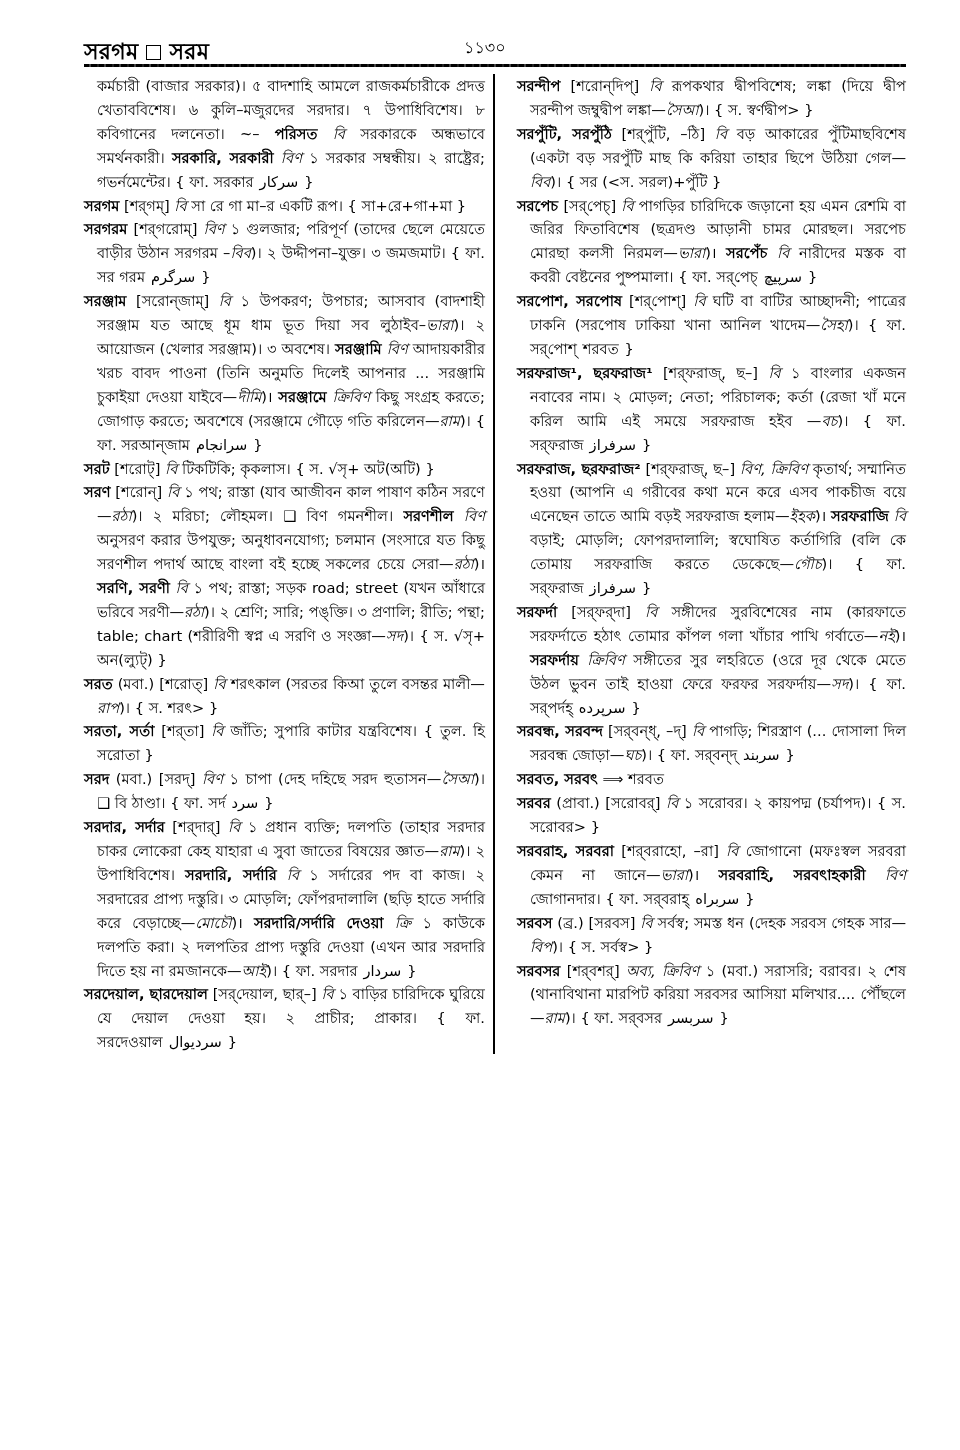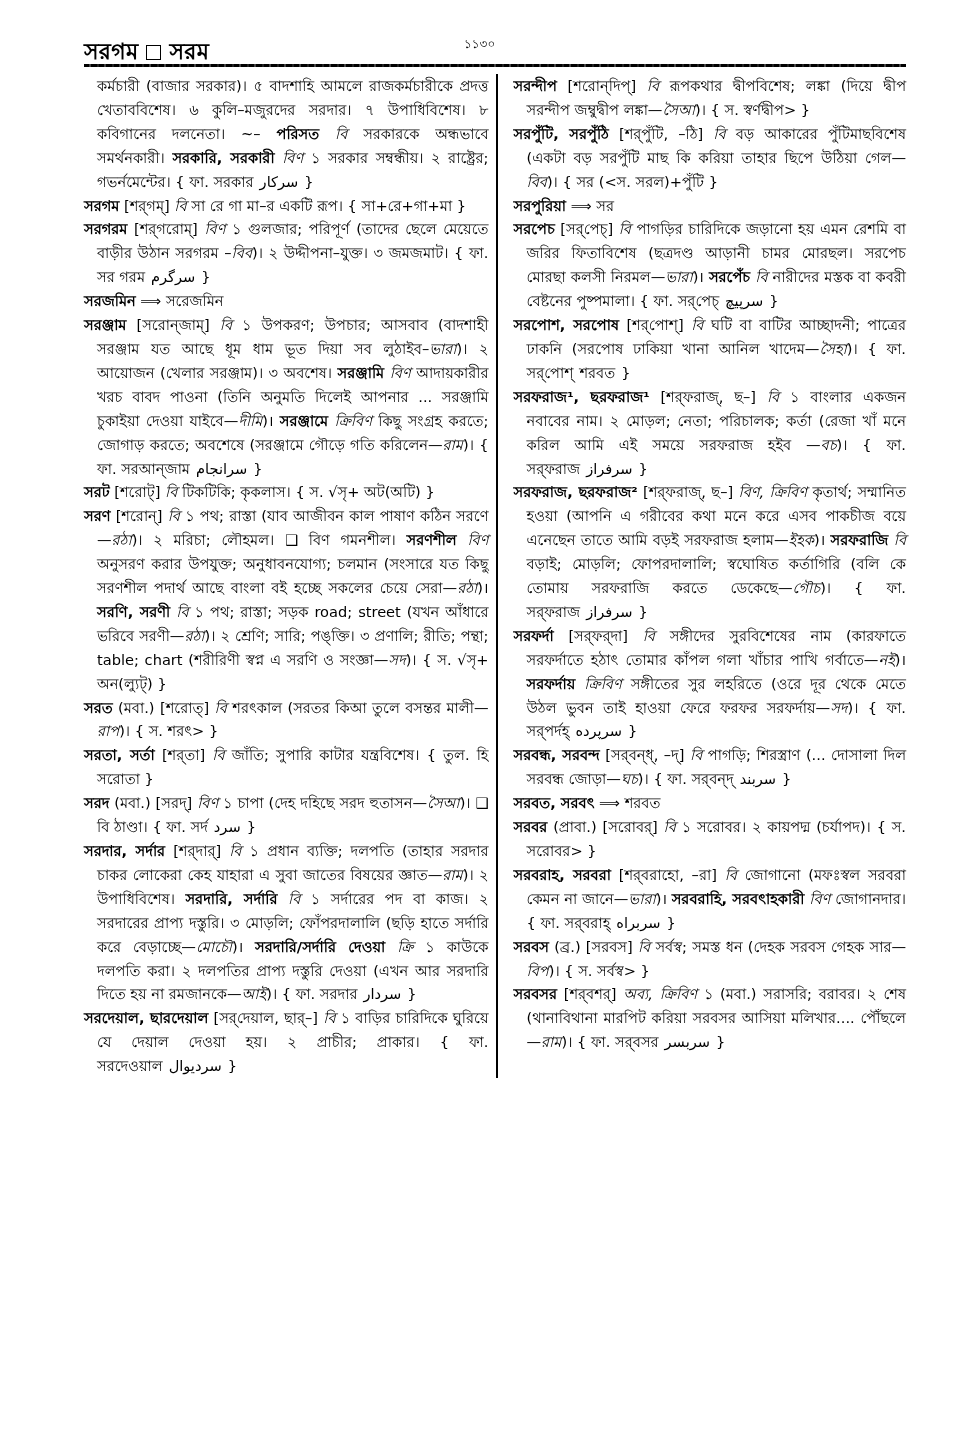--- a/index.html
+++ b/index.html
@@ -2,27 +2,27 @@
 <html><head>
 <meta charset="utf-8">
 <style>
   html, body { margin:0; padding:0; background:#ffffff; }
   body { width:960px; height:1450px; overflow:hidden; position:relative;
          font-family:"DejaVu Sans", "Liberation Sans", sans-serif; color:#000; }
   .page { position:absolute; left:84px; top:32px; width:822px; }
   .header { position:relative; height:30px; }
   .running-head { position:absolute; left:0; top:2px; font-weight:bold; font-size:22px; letter-spacing:0.3px; }
   .running-head .box { display:inline-block; width:13px; height:13px; border:1.5px solid #000; vertical-align:-1px; margin:0 8px; }
-  .page-number { position:absolute; left:380px; top:3px; font-size:12px; }
+  .page-number { position:absolute; left:380px; top:3px; font-size:16px; }
   .rule { position:absolute; left:0; right:0; top:32px; height:3px; background:#111;
           background-image:repeating-linear-gradient(90deg,#000 0 5px,#444 5px 7px,#000 7px 13px,#222 13px 15px); }
   .cols { position:absolute; top:42px; left:0; width:822px; display:flex; }
   .col { width:406px; font-size:14.6px; line-height:23.9px; text-align:justify; }
   .col.left { padding-right:8px; }
-  .col.right { border-left:2px solid #000; padding-left:15px; width:394px; }
+  .col.right { border-left:2px solid #000; padding-left:22px; width:394px; }
   .entry { margin:0; padding-left:13px; text-indent:-13px; }
   .entry.cont { padding-left:13px; text-indent:0; }
   .hw { font-weight:bold; }
   .pos, .src { font-style:italic; }
   .arabic { font-family:"DejaVu Sans", sans-serif; direction:rtl; unicode-bidi:isolate; margin:0 6px; }
 </style>
 </head>
 <body>
 
 <div class="page">
@@ -31,34 +31,32 @@
       <span>সরগম</span><span class="box"></span><span>সরম</span>
     </div>
     <div class="page-number">১১৩০</div>
     <div class="rule"></div>
   </div>
   <div class="cols">
     <div class="col left" id="col-left">
         <p class="entry cont"><span>কর্মচারী (বাজার সরকার)। ৫ বাদশাহি আমলে রাজকর্মচারীকে প্রদত্ত খেতাববিশেষ। ৬ কুলি–মজুরদের সরদার। ৭ উপাধিবিশেষ। ৮ কবিগানের দলনেতা। ~–</span> <span class="hw">পরিসত</span> <span class="pos">বি</span> <span>সরকারকে অন্ধভাবে সমর্থনকারী।</span> <span class="hw">সরকারি, সরকারী</span> <span class="pos">বিণ</span> <span>১ সরকার সম্বন্ধীয়। ২ রাষ্ট্রের; গভর্নমেন্টের। { ফা. সরকার</span><span class="arabic">سرکار</span><span>}</span></p>
         <p class="entry"><span class="hw">সরগম</span> <span class="pron">[শর্‌গম্‌]</span> <span class="pos">বি</span> <span>সা রে গা মা–র একটি রূপ। { সা+রে+গা+মা }</span></p>
         <p class="entry"><span class="hw">সরগরম</span> <span class="pron">[শর্‌গরোম্‌]</span> <span class="pos">বিণ</span> <span>১ গুলজার; পরিপূর্ণ (তাদের ছেলে মেয়েতে বাড়ীর উঠান সরগরম –</span><span class="src">বিব</span><span>)। ২ উদ্দীপনা–যুক্ত। ৩ জমজমাট। { ফা. সর গরম</span><span class="arabic">سرگرم</span><span>}</span></p>
-        <p class="entry"><span class="hw">সরজমিন</span> <span>⟹ সরেজমিন</span></p>
         <p class="entry"><span class="hw">সরঞ্জাম</span> <span class="pron">[সরোন্‌জাম্‌]</span> <span class="pos">বি</span> <span>১ উপকরণ; উপচার; আসবাব (বাদশাহী সরঞ্জাম যত আছে ধূম ধাম ভূত দিয়া সব লুঠাইব–</span><span class="src">ভারা</span><span>)। ২ আয়োজন (খেলার সরঞ্জাম)। ৩ অবশেষ।</span> <span class="hw">সরঞ্জামি</span> <span class="pos">বিণ</span> <span>আদায়কারীর খরচ বাবদ পাওনা (তিনি অনুমতি দিলেই আপনার ... সরঞ্জামি চুকাইয়া দেওয়া যাইবে—</span><span class="src">দীমি</span><span>)।</span> <span class="hw">সরঞ্জামে</span> <span class="pos">ক্রিবিণ</span> <span>কিছু সংগ্রহ করতে; জোগাড় করতে; অবশেষে (সরঞ্জামে গৌড়ে গতি করিলেন—</span><span class="src">রাম</span><span>)। { ফা. সরআন্‌জাম</span><span class="arabic">سرانجام</span><span>}</span></p>
         <p class="entry"><span class="hw">সরট</span> <span class="pron">[শরোট্‌]</span> <span class="pos">বি</span> <span>টিকটিকি; কৃকলাস। { স. √সৃ+ অট(অটি) }</span></p>
         <p class="entry"><span class="hw">সরণ</span> <span class="pron">[শরোন্‌]</span> <span class="pos">বি</span> <span>১ পথ; রাস্তা (যাব আজীবন কাল পাষাণ কঠিন সরণে—</span><span class="src">রঠা</span><span>)। ২ মরিচা; লৌহমল। ❑ বিণ গমনশীল।</span> <span class="hw">সরণশীল</span> <span class="pos">বিণ</span> <span>অনুসরণ করার উপযুক্ত; অনুধাবনযোগ্য; চলমান (সংসারে যত কিছু সরণশীল পদার্থ আছে বাংলা বই হচ্ছে সকলের চেয়ে সেরা—</span><span class="src">রঠা</span><span>)।</span> <span class="hw">সরণি, সরণী</span> <span class="pos">বি</span> <span>১ পথ; রাস্তা; সড়ক road; street (যখন আঁধারে ভরিবে সরণী—</span><span class="src">রঠা</span><span>)। ২ শ্রেণি; সারি; পঙ্‌ক্তি। ৩ প্রণালি; রীতি; পন্থা; table; chart (শরীরিণী স্বপ্ন এ সরণি ও সংজ্ঞা—</span><span class="src">সদ</span><span>)। { স. √সৃ+ অন(ল্যুট্‌) }</span></p>
         <p class="entry"><span class="hw">সরত</span> <span class="pron">(মবা.) [শরোত্‌]</span> <span class="pos">বি</span> <span>শরৎকাল (সরতর কিআ তুলে বসন্তর মালী—</span><span class="src">রাপ</span><span>)। { স. শরৎ&gt; }</span></p>
         <p class="entry"><span class="hw">সরতা, সর্তা</span> <span class="pron">[শর্‌তা]</span> <span class="pos">বি</span> <span>জাঁতি; সুপারি কাটার যন্ত্রবিশেষ। { তুল. হি সরোতা }</span></p>
         <p class="entry"><span class="hw">সরদ</span> <span class="pron">(মবা.) [সরদ্‌]</span> <span class="pos">বিণ</span> <span>১ চাপা (দেহ দহিছে সরদ হুতাসন—</span><span class="src">সৈআ</span><span>)। ❑ বি ঠাণ্ডা। { ফা. সর্দ</span><span class="arabic">سرد</span><span>}</span></p>
         <p class="entry"><span class="hw">সরদার, সর্দার</span> <span class="pron">[শর্‌দার্‌]</span> <span class="pos">বি</span> <span>১ প্রধান ব্যক্তি; দলপতি (তাহার সরদার চাকর লোকেরা কেহ যাহারা এ সুবা জাতের বিষয়ের জ্ঞাত—</span><span class="src">রাম</span><span>)। ২ উপাধিবিশেষ।</span> <span class="hw">সরদারি, সর্দারি</span> <span class="pos">বি</span> <span>১ সর্দারের পদ বা কাজ। ২ সরদারের প্রাপ্য দস্তুরি। ৩ মোড়লি; ফোঁপরদালালি (ছড়ি হাতে সর্দারি করে বেড়াচ্ছে—</span><span class="src">মোচৌ</span><span>)।</span> <span class="hw">সরদারি/সর্দারি দেওয়া</span> <span class="pos">ক্রি</span> <span>১ কাউকে দলপতি করা। ২ দলপতির প্রাপ্য দস্তুরি দেওয়া (এখন আর সরদারি দিতে হয় না রমজানকে—</span><span class="src">আই</span><span>)। { ফা. সরদার</span><span class="arabic">سردار</span><span>}</span></p>
         <p class="entry"><span class="hw">সরদেয়াল, ছারদেয়াল</span> <span class="pron">[সর্‌দেয়াল, ছার্‌–]</span> <span class="pos">বি</span> <span>১ বাড়ির চারিদিকে ঘুরিয়ে যে দেয়াল দেওয়া হয়। ২ প্রাচীর; প্রাকার। { ফা. সরদেওয়াল</span><span class="arabic">سرديوال</span><span>}</span></p>
       </div>
     <div class="col right" id="col-right">
         <p class="entry"><span class="hw">সরন্দীপ</span> <span class="pron">[শরোন্‌দিপ্‌]</span> <span class="pos">বি</span> <span>রূপকথার দ্বীপবিশেষ; লঙ্কা (দিয়ে দ্বীপ সরন্দীপ জম্বুদ্বীপ লঙ্কা—</span><span class="src">সৈআ</span><span>)। { স. স্বর্ণদ্বীপ&gt; }</span></p>
         <p class="entry"><span class="hw">সরপুঁটি, সরপুঁঠি</span> <span class="pron">[শর্‌পুঁটি, –ঠি]</span> <span class="pos">বি</span> <span>বড় আকারের পুঁটিমাছবিশেষ (একটা বড় সরপুঁটি মাছ কি করিয়া তাহার ছিপে উঠিয়া গেল—</span><span class="src">বিব</span><span>)। { সর (&lt;স. সরল)+পুঁটি }</span></p>
-        <p class="entry"><span class="hw">সরপুরিয়া</span> <span>⟹ সর</span></p>
         <p class="entry"><span class="hw">সরপেচ</span> <span class="pron">[সর্‌পেচ্‌]</span> <span class="pos">বি</span> <span>পাগড়ির চারিদিকে জড়ানো হয় এমন রেশমি বা জরির ফিতাবিশেষ (ছত্রদণ্ড আড়ানী চামর মোরছল। সরপেচ মোরছা কলসী নিরমল—</span><span class="src">ভারা</span><span>)।</span> <span class="hw">সরপেঁচ</span> <span class="pos">বি</span> <span>নারীদের মস্তক বা কবরী বেষ্টনের পুষ্পমালা। { ফা. সর্‌পেচ্‌</span><span class="arabic">سرپيچ</span><span>}</span></p>
         <p class="entry"><span class="hw">সরপোশ, সরপোষ</span> <span class="pron">[শর্‌পোশ্‌]</span> <span class="pos">বি</span> <span>ঘটি বা বাটির আচ্ছাদনী; পাত্রের ঢাকনি (সরপোষ ঢাকিয়া খানা আনিল খাদেম—</span><span class="src">সৈহা</span><span>)। { ফা. সর্‌পোশ্‌</span><span class="arabic">শরবত</span><span>}</span></p>
         <p class="entry"><span class="hw">সরফরাজ¹, ছরফরাজ¹</span> <span class="pron">[শর্‌ফরাজ্‌, ছ–]</span> <span class="pos">বি</span> <span>১ বাংলার একজন নবাবের নাম। ২ মোড়ল; নেতা; পরিচালক; কর্তা (রেজা খাঁ মনে করিল আমি এই সময়ে সরফরাজ হইব —</span><span class="src">বচ</span><span>)। { ফা. সর্‌ফরাজ</span><span class="arabic">سرفراز</span><span>}</span></p>
         <p class="entry"><span class="hw">সরফরাজ, ছরফরাজ²</span> <span class="pron">[শর্‌ফরাজ্‌, ছ–]</span> <span class="pos">বিণ, ক্রিবিণ</span> <span>কৃতার্থ; সম্মানিত হওয়া (আপনি এ গরীবের কথা মনে করে এসব পাকচীজ বয়ে এনেছেন তাতে আমি বড়ই সরফরাজ হলাম—</span><span class="src">ইহক</span><span>)।</span> <span class="hw">সরফরাজি</span> <span class="pos">বি</span> <span>বড়াই; মোড়লি; ফোপরদালালি; স্বঘোষিত কর্তাগিরি (বলি কে তোমায় সরফরাজি করতে ডেকেছে—</span><span class="src">গৌচ</span><span>)। { ফা. সর্‌ফরাজ</span><span class="arabic">سرفراز</span><span>}</span></p>
         <p class="entry"><span class="hw">সরফর্দা</span> <span class="pron">[সর্‌ফর্‌দা]</span> <span class="pos">বি</span> <span>সঙ্গীদের সুরবিশেষের নাম (কারফাতে সরফর্দাতে হঠাৎ তোমার কাঁপল গলা খাঁচার পাখি গর্বাতে—</span><span class="src">নই</span><span>)।</span> <span class="hw">সরফর্দায়</span> <span class="pos">ক্রিবিণ</span> <span>সঙ্গীতের সুর লহরিতে (ওরে দূর থেকে মেতে উঠল ভুবন তাই হাওয়া ফেরে ফরফর সরফর্দায়—</span><span class="src">সদ</span><span>)। { ফা. সর্‌পর্দহ্‌</span><span class="arabic">سرپرده</span><span>}</span></p>
         <p class="entry"><span class="hw">সরবন্ধ, সরবন্দ</span> <span class="pron">[সর্‌বন্‌ধ্‌, –দ্‌]</span> <span class="pos">বি</span> <span>পাগড়ি; শিরস্ত্রাণ (... দোসালা দিল সরবন্ধ জোড়া—</span><span class="src">ঘচ</span><span>)। { ফা. সর্‌বন্‌দ্‌</span><span class="arabic">سربند</span><span>}</span></p>
         <p class="entry"><span class="hw">সরবত, সরবৎ</span> <span>⟹ শরবত</span></p>
         <p class="entry"><span class="hw">সরবর</span> <span class="pron">(প্রাবা.) [সরোবর্‌]</span> <span class="pos">বি</span> <span>১ সরোবর। ২ কায়পদ্ম (চর্যাপদ)। { স. সরোবর&gt; }</span></p>
         <p class="entry"><span class="hw">সরবরাহ, সরবরা</span> <span class="pron">[শর্‌বরাহো, –রা]</span> <span class="pos">বি</span> <span>জোগানো (মফঃস্বল সরবরা কেমন না জানে—</span><span class="src">ভারা</span><span>)।</span> <span class="hw">সরবরাহি, সরবৎাহকারী</span> <span class="pos">বিণ</span> <span>জোগানদার। { ফা. সর্‌বরাহ্‌</span><span class="arabic">سربراه</span><span>}</span></p>
         <p class="entry"><span class="hw">সরবস</span> <span class="pron">(ব্র.) [সরবস]</span> <span class="pos">বি</span> <span>সর্বস্ব; সমস্ত ধন (দেহক সরবস গেহক সার—</span><span class="src">বিপ</span><span>)। { স. সর্বস্ব&gt; }</span></p>

